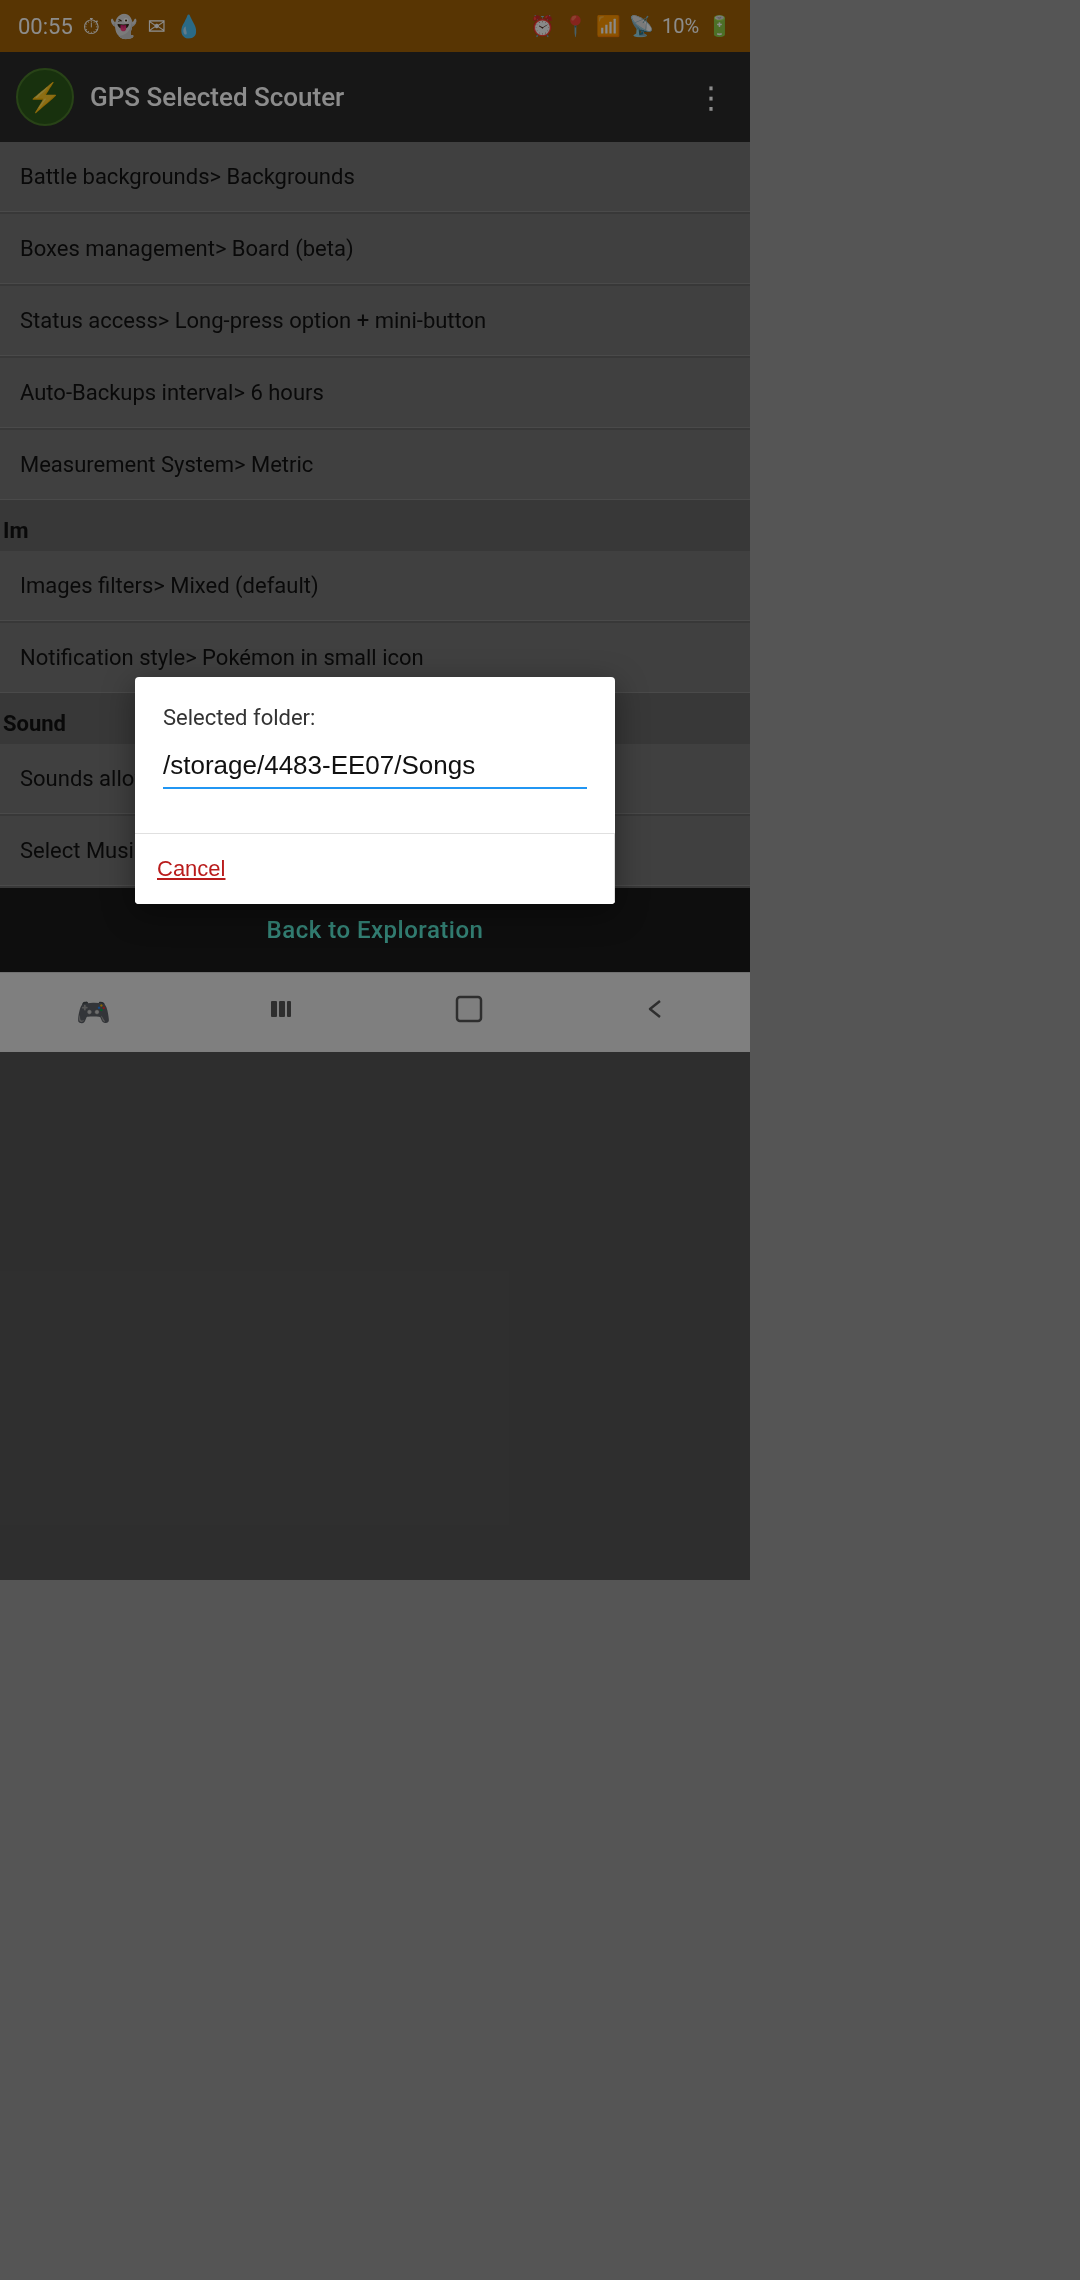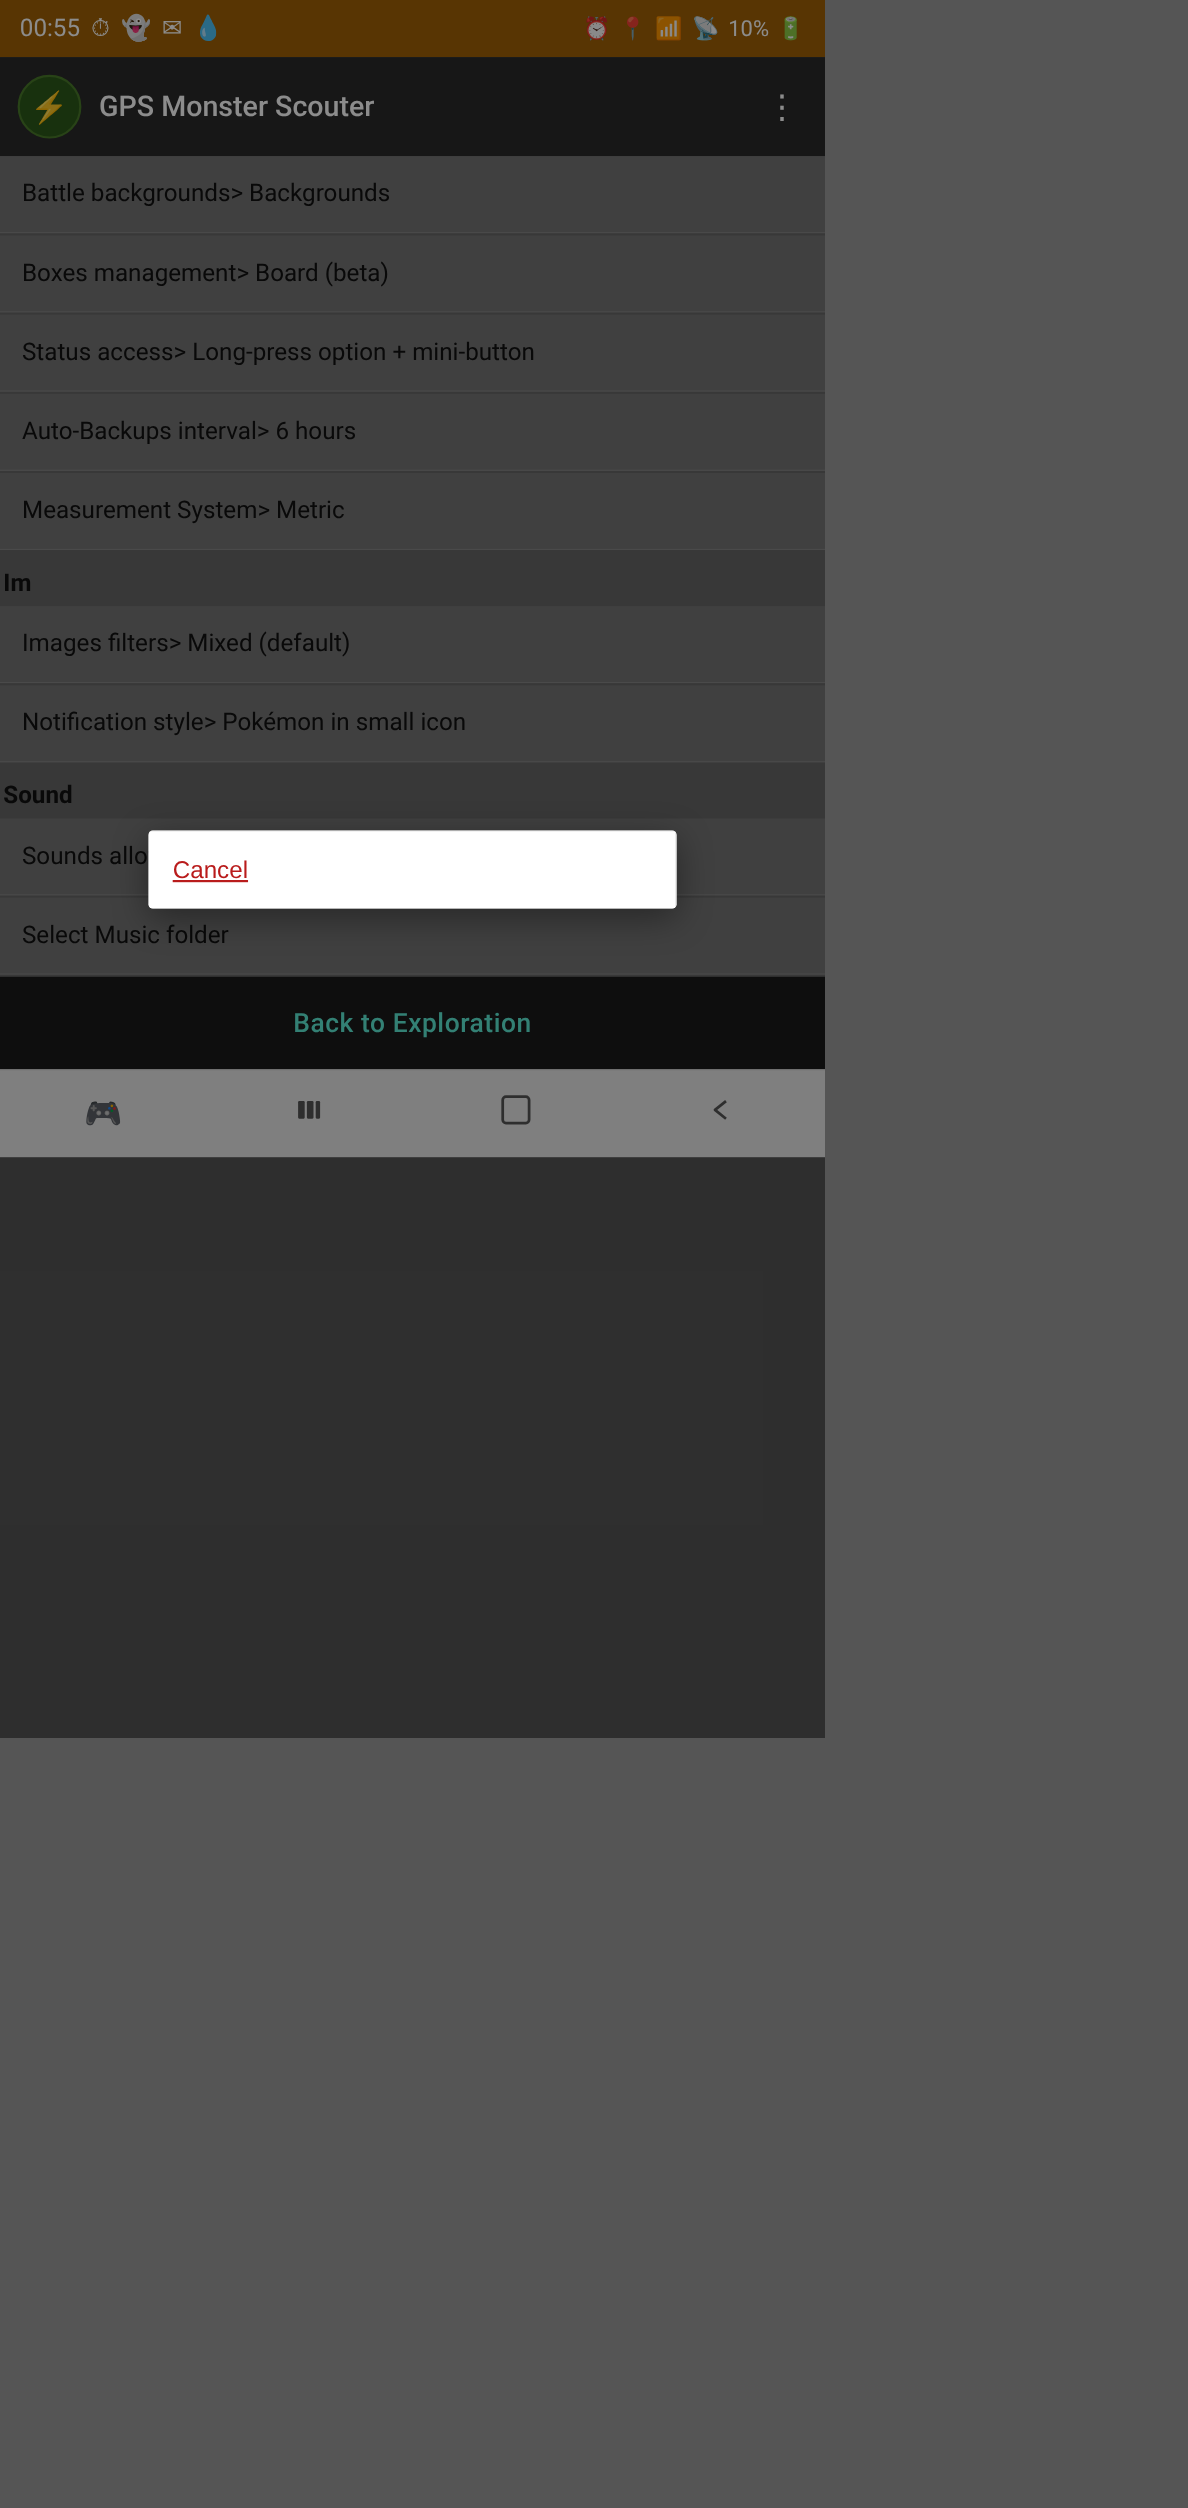--- a/index.html
+++ b/index.html
@@ -198,21 +198,21 @@
     <span>📶</span>
     <span>📡</span>
     <span>10%</span>
     <span>🔋</span>
   </div>
 </div>
 
 <div class="app-header">
   <div class="app-icon">⚡</div>
   <div class="app-title-block">
-    <div class="app-title">GPS Monster Scouter</div>
+    <div class="app-title">GPS Selected Scouter</div>
   </div>
   <div class="header-menu">⋮</div>
 </div>
 
 <div class="settings-bg">
 
   <div class="setting-item">
     <span class="setting-label">Battle backgrounds</span>
     <span class="setting-value">&gt; Backgrounds</span>
   </div>
@@ -293,17 +293,22 @@
     <span>
       <svg width="28" height="28" viewBox="0 0 28 28" fill="none">
         <polyline points="18,6 8,14 18,22" stroke="#555" stroke-width="2.5" fill="none" stroke-linejoin="round"></polyline>
       </svg>
     </span>
   </div>
 </div>
 
 <div class="overlay">
   <div class="dialog">
+    <div class="dialog-content">
+      <div class="dialog-title">Selected folder:</div>
+      <input class="dialog-input" type="text" value="/storage/4483-EE07/Songs" style="">
+      <div class="dialog-spacer"></div>
+    </div>
     <div class="dialog-buttons">
       <button class="dialog-btn">Cancel</button>
     </div>
   </div>
 </div>
 
 </body></html>

